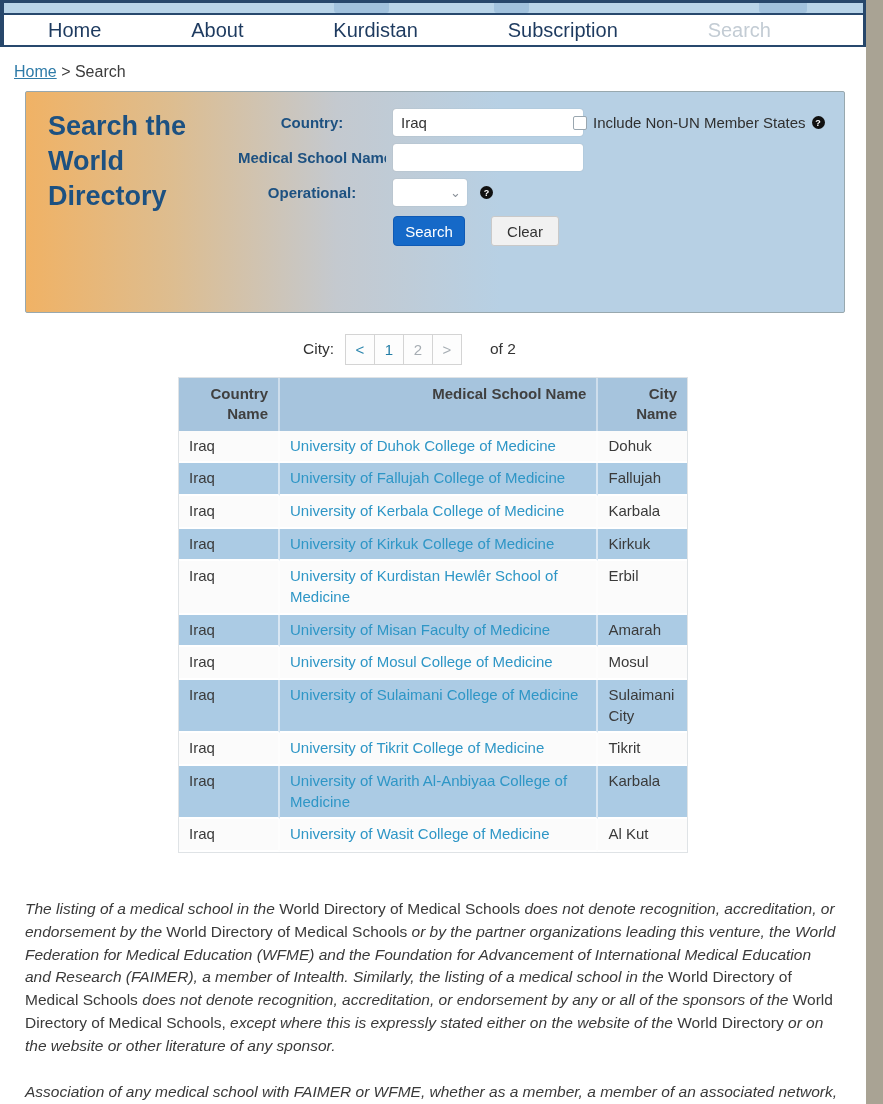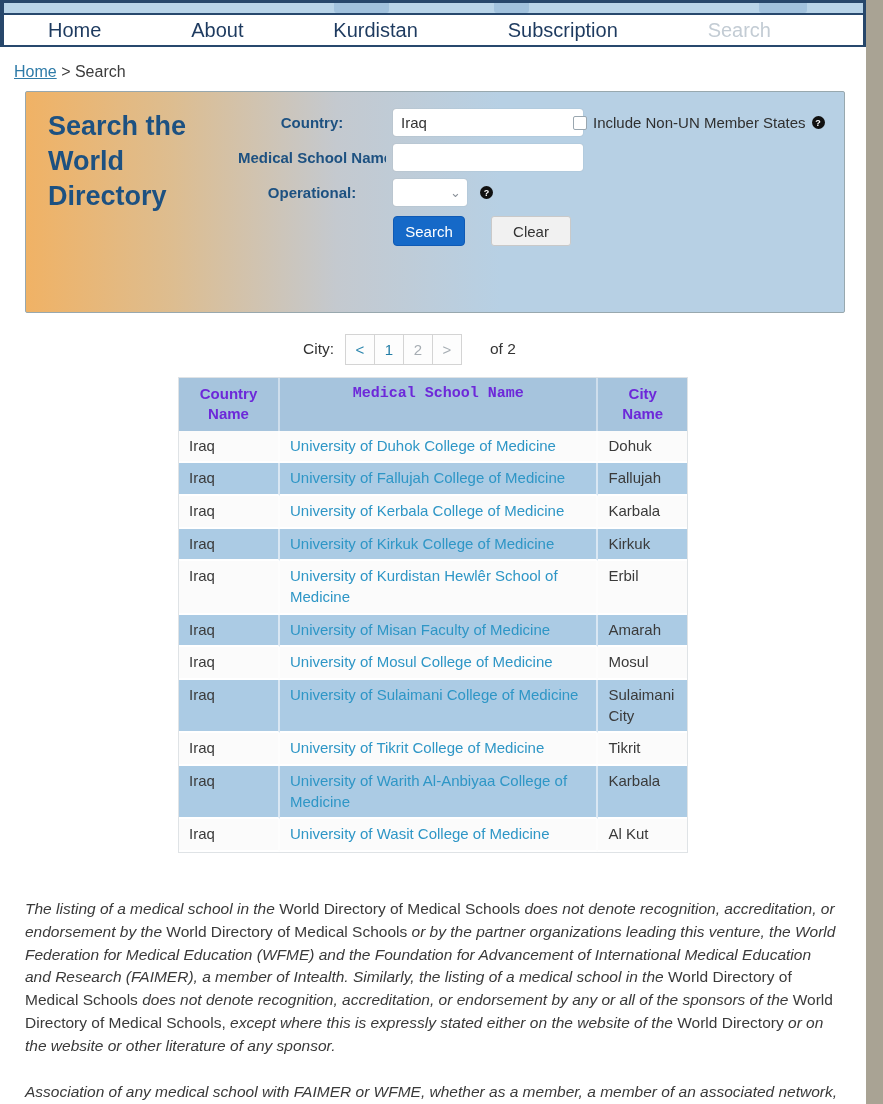--- a/index.html
+++ b/index.html
@@ -44,46 +44,46 @@
        margin-left:-10px; flex:none; cursor:pointer;}
   .chk-label{margin-left:6px; font-size:15px; color:#2f2f2f; white-space:nowrap;}
   .info-dot{margin-left:6px; width:13px; height:13px; border-radius:50%; background:#111; color:#fff; font-size:9px;
             font-weight:bold; display:inline-flex; align-items:center; justify-content:center; flex:none;}
   .select-box{width:74px; height:27px; background:#fff; border-radius:3px; box-shadow:0 0 1px rgba(0,0,0,.25);
               display:flex; align-items:center; justify-content:flex-end; padding-right:6px; cursor:pointer;}
   .chev{color:#8a9199; font-size:13px; line-height:1;}
   .btn-row{margin-left:155px; margin-top:10px; display:flex; align-items:center;}
   .btn-search{width:72px; height:30px; background:var(--accent); color:#fff; border:1px solid #0f5ab5; border-radius:4px;
               font-size:15px; cursor:pointer; font-family:"Liberation Sans", sans-serif;}
-  .btn-clear{width:80px; height:30px; margin-left:26px; background:#f1f1f1; color:#333; border:1px solid #c9c9c9;
+  .btn-clear{width:68px; height:30px; margin-left:26px; background:#f1f1f1; color:#333; border:1px solid #c9c9c9;
              border-radius:3px; font-size:15px; cursor:pointer; font-family:"Liberation Sans", sans-serif;}
 
   
   .results-bar{display:flex; align-items:flex-start; margin:21px 0 0 178px; font-size:15.5px; color:#333;}
   .total-block{width:175px; flex:none; line-height:1.5;}
   .pages-label{margin-left:125px; margin-top:6px; flex:none;}
   .pagination{display:flex; margin-left:12px;}
   .page-btn{width:30px; height:31px; border:1px solid #d4d4d4; background:#fdfdfd; display:flex; align-items:center;
             justify-content:center; font-size:15px; cursor:pointer; margin-left:-1px;}
   .page-btn.teal{color:var(--pg-teal);}
   .page-btn.active{color:#237da6;}
   .page-btn.muted{color:var(--pg-muted);}
   .of-label{margin-left:28px; margin-top:6px;}
 
   
   table.results{margin:12px 0 0 178px; width:510px; border-collapse:separate; border-spacing:0; font-size:15px;
                 border:1px solid #dfe3e6;}
-  table.results th{background:var(--th-bg); color:#6d28d9; text-align:center; font-weight:bold; padding:6px 10px;
+  table.results th{background:var(--th-bg); color:#404040; text-align:right; font-weight:bold; padding:6px 10px;
                    vertical-align:top; border-right:2px solid rgba(255,255,255,.45); line-height:1.35;}
   table.results td{padding:5px 10px; vertical-align:top; border-right:2px solid rgba(255,255,255,.55);
                    border-bottom:2px solid #fff; color:#3a3a3a; line-height:1.38;}
   table.results th:last-child, table.results td:last-child{border-right:none;}
   tr.row-white td{background:var(--row-white);}
   tr.row-blue td{background:var(--row-blue);}
-  .col-country{width:98px;} .col-school{width:309px;font-family:Liberation Mono, monospace;} .col-city{width:82px;}
+  .col-country{width:98px;} .col-school{width:309px;} .col-city{width:82px;}
   td a{color:var(--link); text-decoration:none; cursor:pointer;}
 
   
   .disclaimer{margin:45px 25px 0 25px; font-size:15.5px; line-height:1.47; color:#3a3a3a;}
   .disclaimer p{margin-bottom:23px;}
   .disclaimer .it{font-style:italic;}
   .disclaimer .rg{font-style:normal;}
 </style>
 </head>
 <body>

